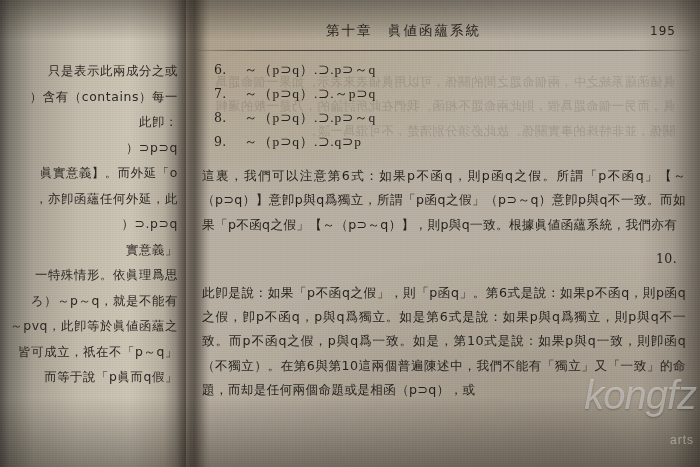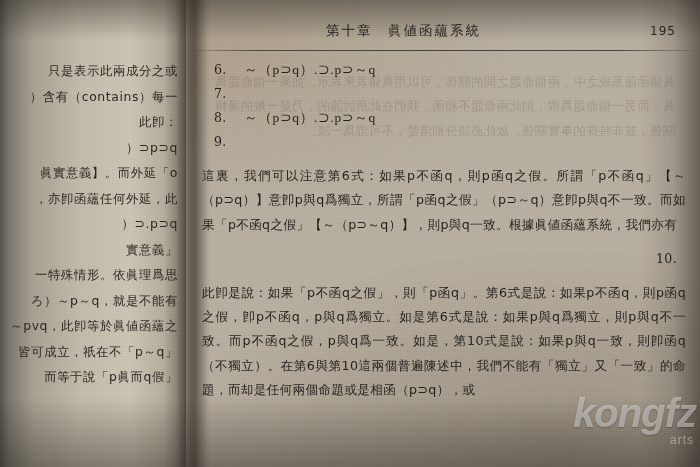--- a/index.html
+++ b/index.html
@@ -187,24 +187,24 @@
     letter-spacing: .4px;
     transform: scaleX(-1);
     pointer-events: none;
     user-select: none;
   }
 
   
   .watermark {
     position: absolute;
     right: 4px;
-    bottom: 34px;
+    bottom: 52px;
     font-family: "Liberation Sans", sans-serif;
     font-size: 40px;
-    font-weight: 700;
+    font-weight: 400;
     font-style: italic;
     color: rgba(255,255,255,0.42);
     letter-spacing: -1px;
     text-shadow: 0 1px 2px rgba(0,0,0,0.25);
     line-height: 1;
   }
   .watermark-sub {
     position: absolute;
     right: 6px;
     bottom: 20px;
@@ -254,27 +254,29 @@
     <div class="hrule"></div>
 
     <div class="body">
 
       <div class="formula-line">
         <span class="formula-num">6.</span>
         <span class="formula-body">～（p⊃q）.⊃.p⊃～q</span>
       </div>
       <div class="formula-line">
         <span class="formula-num">7.</span>
+        <span class="formula-body">～（p⊃q）.⊃.～p⊃q</span>
       </div>
       <div class="formula-line">
         <span class="formula-num">8.</span>
         <span class="formula-body">～（p⊃q）.⊃.p⊃～q</span>
       </div>
       <div class="formula-line">
         <span class="formula-num">9.</span>
+        <span class="formula-body">～（p⊃q）.⊃.q⊃p</span>
       </div>
 
       <div class="para cjk" style="margin-top:10px;">這裏，我們可以注意第6式：如果p不函q，則p函q之假。所謂「p不函q」【～（p⊃q）】意卽p與q爲獨立，所謂「p函q之假」（p⊃～q）意卽p與q不一致。而如果「p不函q之假」【～（p⊃～q）】，則p與q一致。根據眞値函蘊系統，我們亦有</div>
 
       <div class="formula-line" style="margin-top:10px;justify-content:flex-end;">
         <span class="formula-num">10.</span>
       </div>
 
       <div class="para cjk" style="margin-top:10px;">此卽是說：如果「p不函q之假」，則「p函q」。第6式是說：如果p不函q，則p函q之假，卽p不函q，p與q爲獨立。如是第6式是說：如果p與q爲獨立，則p與q不一致。而p不函q之假，p與q爲一致。如是，第10式是說：如果p與q一致，則卽函q（不獨立）。在第6與第10這兩個普遍陳述中，我們不能有「獨立」又「一致」的命題，而却是任何兩個命題或是相函（p⊃q），或</div>
 

